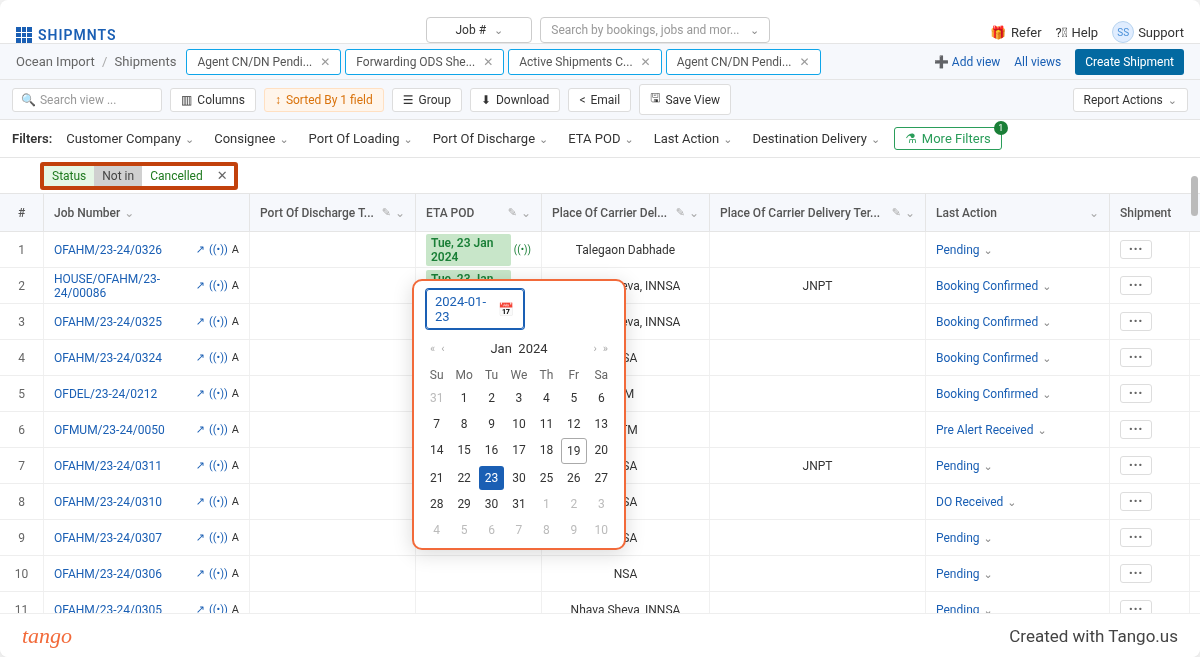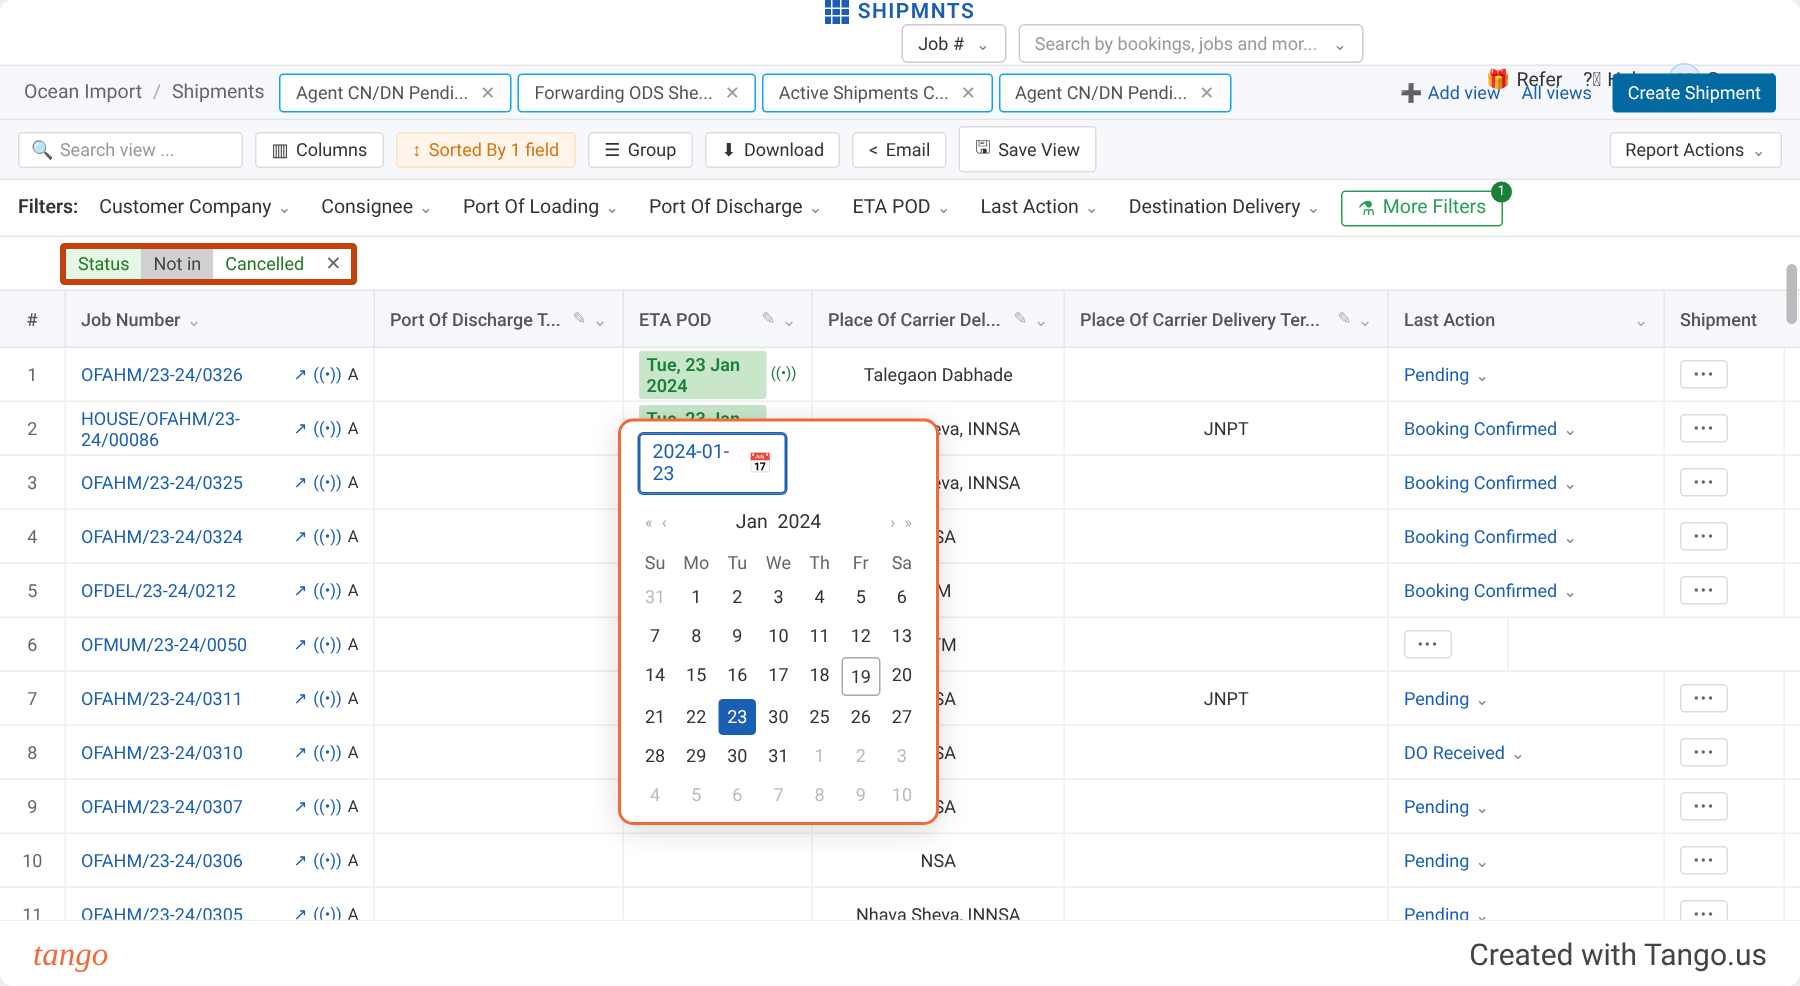--- a/index.html
+++ b/index.html
@@ -1,25 +1,25 @@
 <!DOCTYPE html>
 <html><head>
 <meta charset="utf-8">
 <style>
 * { box-sizing: border-box; margin: 0; padding: 0; }
 body { font-family: -apple-system, BlinkMacSystemFont, "Segoe UI", Roboto, sans-serif; font-size: 13px; color: #333; background: #f5f5f5; }
 .app { width: 1200px; height: 657px; background: #fff; position: relative; overflow: hidden; border-radius: 8px; box-shadow: 0 2px 12px rgba(0,0,0,0.1); }
 
 
-.topbar { display: flex; align-items: center; height: 44px; padding: 0 16px; border-bottom: 1px solid #e5e5e5; flex-direction: column; }
+.topbar { display: flex; align-items: flex-end; height: 44px; padding: 0 16px; border-bottom: 1px solid #e5e5e5; }
 .app-logo { display: flex; align-items: center; gap: 6px; color: #1a5fb4; font-weight: 600; letter-spacing: 1px; font-size: 14px; }
 .logo-grid { width: 16px; height: 16px; display: grid; grid-template-columns: repeat(3,1fr); grid-template-rows: repeat(3,1fr); gap: 1px; }
 .logo-grid span { background: #1a5fb4; }
 .topbar-center { margin-left: 310px; display: flex; gap: 8px; }
-.job-select { border: 1px solid #ccc; border-radius: 4px; padding: 5px 10px; display: flex; align-items: center; gap: 8px; font-size: 12px; }
+.job-select { border: 1px solid #ccc; border-radius: 4px; padding: 5px 28px; display: flex; align-items: center; gap: 8px; font-size: 12px; }
 .search-main { border: 1px solid #ccc; border-radius: 4px; padding: 5px 10px; width: 230px; color: #999; font-size: 12px; display: flex; justify-content: space-between; align-items: center; }
 .topbar-right { margin-left: auto; display: flex; align-items: center; gap: 14px; font-size: 13px; }
 .refer-link, .help-link, .support-link { display: flex; align-items: center; gap: 4px; color: #333; cursor: pointer; }
 .avatar { width: 22px; height: 22px; border-radius: 50%; background: #e0edff; color: #4a90d9; display: flex; align-items: center; justify-content: center; font-size: 10px; border: 1px solid #b8d4f0; }
 
 
 .tabrow { display: flex; align-items: center; height: 36px; padding: 0 16px; background: #f6f8fc; border-bottom: 1px solid #e5e5e5; gap: 2px; }
 .breadcrumb { font-size: 13px; color: #666; margin-right: 8px; }
 .breadcrumb .sep { margin: 0 4px; color: #aaa; }
 .tab { background: #fff; border: 1px solid #0ea5e9; padding: 5px 10px; font-size: 12px; display: flex; align-items: center; gap: 8px; border-radius: 3px; color: #555; }
@@ -90,21 +90,21 @@
 .dp-dow { color: #666; padding: 4px 0; }
 .dp-day { padding: 5px 0; color: #333; cursor: pointer; border-radius: 3px; }
 .dp-day.other { color: #bbb; }
 .dp-day.today-outline { border: 1px solid #aaa; }
 .dp-day.selected { background: #1a5fb4; color: #fff; }
 .dp-footer { text-align: center; padding: 8px 0 2px; color: #1a5fb4; font-size: 13px; border-top: 1px solid #eee; margin-top: 4px; cursor: pointer; }
 
 
 .footer { position: absolute; bottom: 0; left: 0; right: 0; height: 44px; background: #fff; border-top: 1px solid #eee; display: flex; align-items: center; padding: 0 22px; justify-content: space-between; border-radius: 0 0 8px 8px; }
 .tango-logo { font-family: cursive; color: #f26a3a; font-size: 22px; font-style: italic; }
-.tango-credit { color: #444; font-size: 20px; margin-left: 40px; }
+.tango-credit { color: #444; font-size: 17px; margin-left: 40px; }
 
 .scroll-stub { position: absolute; right: 2px; top: 176px; width: 7px; height: 40px; background: #bbb; border-radius: 4px; }
 
 .chev-down::after { content: "⌄"; font-size: 11px; color: #888; }
 </style>
 </head>
 <body>
 
 <div class="app">
 
@@ -404,20 +404,23 @@
               <span style="color:#1a5fb4">((•))</span>
               <span style="color:#333">A</span>
             </span>
           </div>
           <div class="td col-pod-term"></div>
           <div class="td col-eta">
             <span></span>
           </div>
           <div class="td col-place">RTM</div>
           <div class="td col-place-term"></div>
+          <div class="td col-action">
+            <span class="action-link">Pre Alert Received <span class="chev-down"></span></span>
+          </div>
           <div class="td col-actions">
             <span class="action-menu">•••</span>
           </div>
         </div>
         <div class="trow">
           <div class="td col-idx">7</div>
           <div class="td col-job">
             <span class="job-link">OFAHM/23-24/0311</span>
             <span class="row-icons">
               <span>↗</span>

